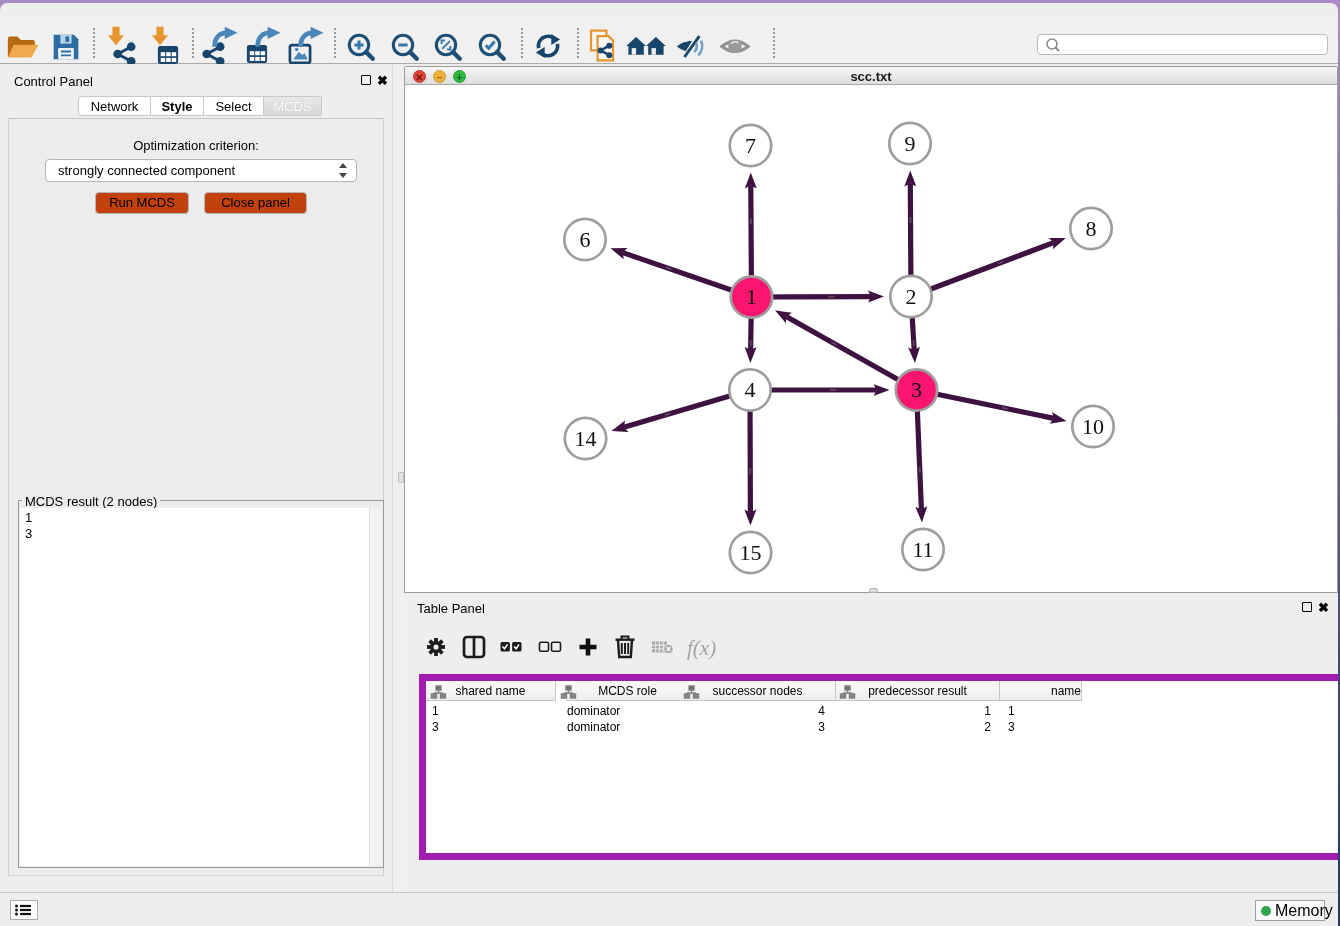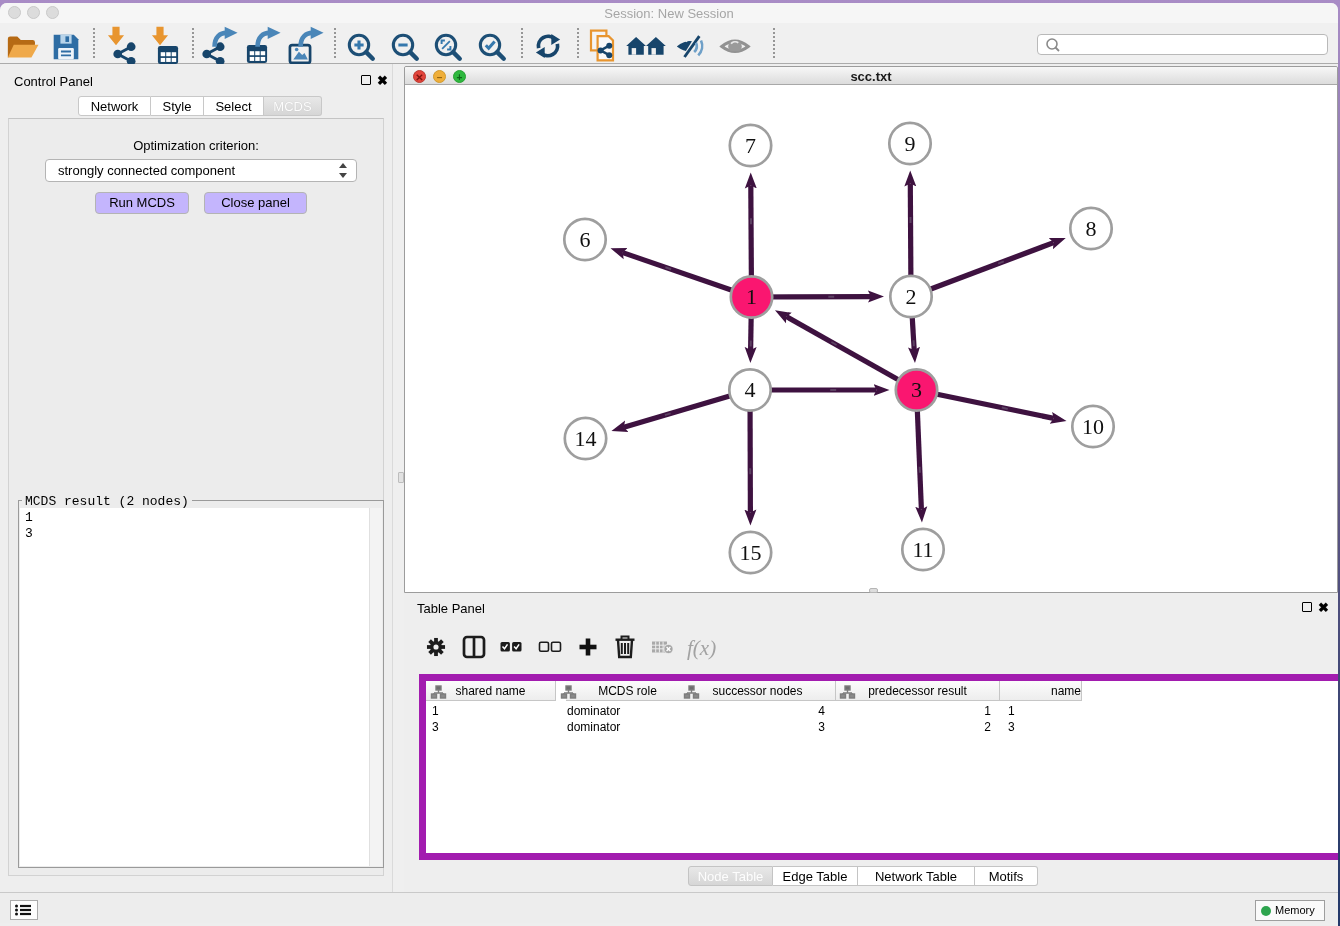--- a/index.html
+++ b/index.html
@@ -31,23 +31,23 @@
 .tab { height:20px; background:#fff; border:1px solid #c8c8c8; border-left:none;
   font-size:13px; color:#000; text-align:center; line-height:19px; }
 .tab.first { border-left:1px solid #c8c8c8; border-radius:3px 0 0 3px; }
 .tab.sel { background:linear-gradient(180deg,#e8e8e8,#d6d6d6); color:#fdfdfd;
   text-shadow:0 0 1px #bbb; border-radius:0 3px 3px 0; }
 #cpcontent { position:absolute; left:8px; top:54px; width:376px; height:758px;
   background:#ececec; border:1px solid #d2d2d2; border-top:1px solid #c4c4c4; }
 #optlabel { position:absolute; top:19px; width:100%; text-align:center; font-size:13px; }
 #dropdown { position:absolute; left:36px; top:40px; width:312px; height:23px; background:#fff;
   border:1px solid #b4b4b4; border-radius:4px; font-size:13px; line-height:21px; padding-left:12px; }
-.btn { position:absolute; height:22px; background:#c4b5fd; border:1px solid #b4b4b4;
+.btn { position:absolute; height:22px; background:#c2410c; border:1px solid #b4b4b4;
   border-radius:4px; font-size:13px; text-align:center; line-height:20px; }
-#mcdsbox { position:absolute; left:9px; top:375px; width:366px; height:374px;font-family:Liberation Mono, monospace; }
+#mcdsbox { position:absolute; left:9px; top:375px; width:366px; height:374px; }
 #mcdsbox .frame { position:absolute; left:0; top:6px; width:100%; height:368px; border:1px solid #9a9a9a; }
 #mcdsbox .legend { position:absolute; left:4px; top:0; background:#ececec; padding:0 3px;
   font-size:13px; }
 #mcdsbox .inner { position:absolute; left:2px; top:14px; width:362px; height:358px;
   background:#fff; font-size:13px; line-height:16px; padding:2px 0 0 5px; }
 #mcdsbox .sbar { position:absolute; right:2px; top:14px; width:13px; height:358px;
   background:#f3f3f3; border-left:1px solid #e0e0e0; }
 
 #vsplit { position:absolute; left:392px; top:61px; width:12px; height:831px; background:#efefef;
   border-left:1px solid #dadada; }
@@ -75,34 +75,28 @@
   text-align:center; line-height:20px; }
 .td { position:absolute; font-size:12px; height:16px; line-height:16px; }
 .btab { height:20px; background:#fff; border:1px solid #c4c4c4; border-left:none;
   font-size:13px; text-align:center; line-height:19px; }
 
 #statusbar { position:absolute; left:0; top:889px; width:100%; height:31px;
   background:#ededed; border-top:1px solid #c9c9c9; }
 #listbtn { position:absolute; left:10px; top:7px; width:28px; height:20px; background:#fdfdfd;
   border:1px solid #ababab; }
 #membtn { position:absolute; right:13px; top:7px; width:70px; height:21px; background:#fafafa;
-  border:1px solid #9e9e9e; font-size:11px; text-align:left; line-height:19px; padding-left:19px; }
+  border:1px solid #9e9e9e; font-size:16px; text-align:left; line-height:19px; padding-left:19px; }
 #memdot { position:absolute; left:5px; top:5px; width:10px; height:10px; border-radius:50%;
   background:#2da44e; }
 #netwin svg text { font-family:"Liberation Serif", serif; font-size:22px; fill:#101010; text-anchor:middle; }
 </style>
 </head>
 <body>
 <div id="window">
-  <div id="titlebar">
-    <div class="tl" style="left:8px;"></div>
-    <div class="tl" style="left:27px;"></div>
-    <div class="tl" style="left:46px;"></div>
-    <div id="apptitle">Session: New Session</div>
-  </div>
   <div id="toolbar">
     <div class="sep" style="left:93px;"></div>
     <div class="sep" style="left:192px;"></div>
     <div class="sep" style="left:334px;"></div>
     <div class="sep" style="left:521px;"></div>
     <div class="sep" style="left:577px;"></div>
     <div class="sep" style="left:773px;"></div>
     <svg width="800" height="44" style="position:absolute;left:0;top:2px;">
       <defs>
         <g id="mag">
@@ -246,21 +240,21 @@
         <line x1="11.5" y1="11.5" x2="15" y2="15" stroke="#8a8a8a" stroke-width="1.8"></line>
       </svg>
     </div>
   </div>
   <div id="leftpanel">
     <div class="panelhdr" style="position:absolute;left:14px;top:10px;">Control Panel</div>
     <div class="winbtn-max" style="left:361px;top:11px;"></div>
     <div class="winbtn-x" style="left:377px;top:12px;">✖</div>
     <div class="tabrow" style="left:78px;top:32px;">
       <div class="tab first" style="width:73px;">Network</div>
-      <div class="tab" style="width:53px;">Style</div>
+      <div class="tab" style="width:53px;font-weight:bold;">Style</div>
       <div class="tab" style="width:60px;">Select</div>
       <div class="tab sel" style="width:58px;">MCDS</div>
     </div>
     <div id="cpcontent">
       <div id="dropdown">strongly connected component
         <svg width="10" height="15" style="position:absolute;right:8px;top:3px;">
           <polygon points="5,0 9,5 1,5" fill="#444"></polygon>
           <polygon points="5,15 9,10 1,10" fill="#444"></polygon>
         </svg>
       </div>
@@ -438,26 +432,20 @@
       <div class="td" style="left:141px;top:22px;">dominator</div>
       <div class="td" style="left:254px;top:22px;width:145px;text-align:right;">4</div>
       <div class="td" style="left:410px;top:22px;width:155px;text-align:right;">1</div>
       <div class="td" style="left:582px;top:22px;">1</div>
       <div class="td" style="left:6px;top:38px;">3</div>
       <div class="td" style="left:141px;top:38px;">dominator</div>
       <div class="td" style="left:254px;top:38px;width:145px;text-align:right;">3</div>
       <div class="td" style="left:410px;top:38px;width:155px;text-align:right;">2</div>
       <div class="td" style="left:582px;top:38px;">3</div>
     </div>
-    <div class="tabrow" style="left:284px;top:273px;">
-      <div class="btab" style="width:85px;border-left:1px solid #c4c4c4;border-radius:3px 0 0 3px;background:linear-gradient(180deg,#e8e8e8,#d6d6d6);color:#fdfdfd;">Node Table</div>
-      <div class="btab" style="width:85px;">Edge Table</div>
-      <div class="btab" style="width:117px;">Network Table</div>
-      <div class="btab" style="width:63px;border-radius:0 3px 3px 0;">Motifs</div>
-    </div>
   </div>
   <div id="statusbar">
     <div id="listbtn">
         <svg width="26" height="18" style="position:absolute;left:0;top:0;">
       <g stroke="#111" stroke-width="2.2">
             <line x1="9" y1="5" x2="20" y2="5"></line>
             <line x1="9" y1="9" x2="20" y2="9"></line>
             <line x1="9" y1="13" x2="20" y2="13"></line>
           </g>
       <g fill="#111">

